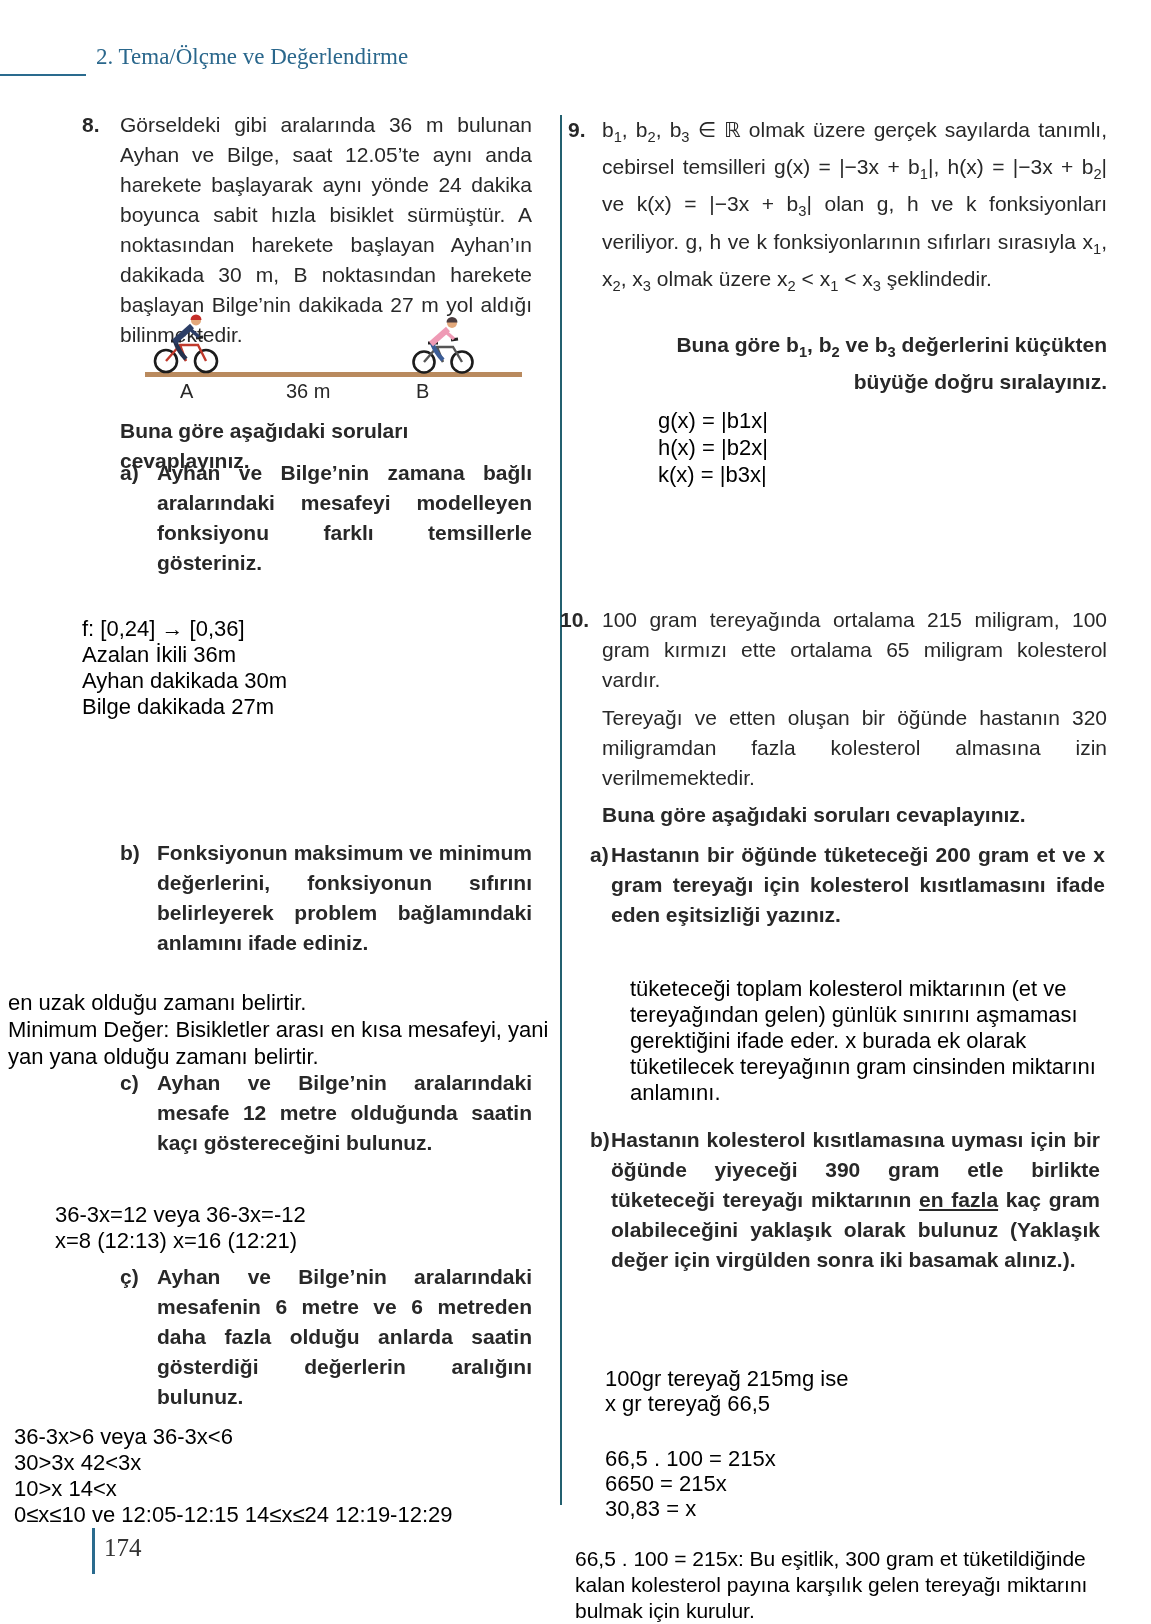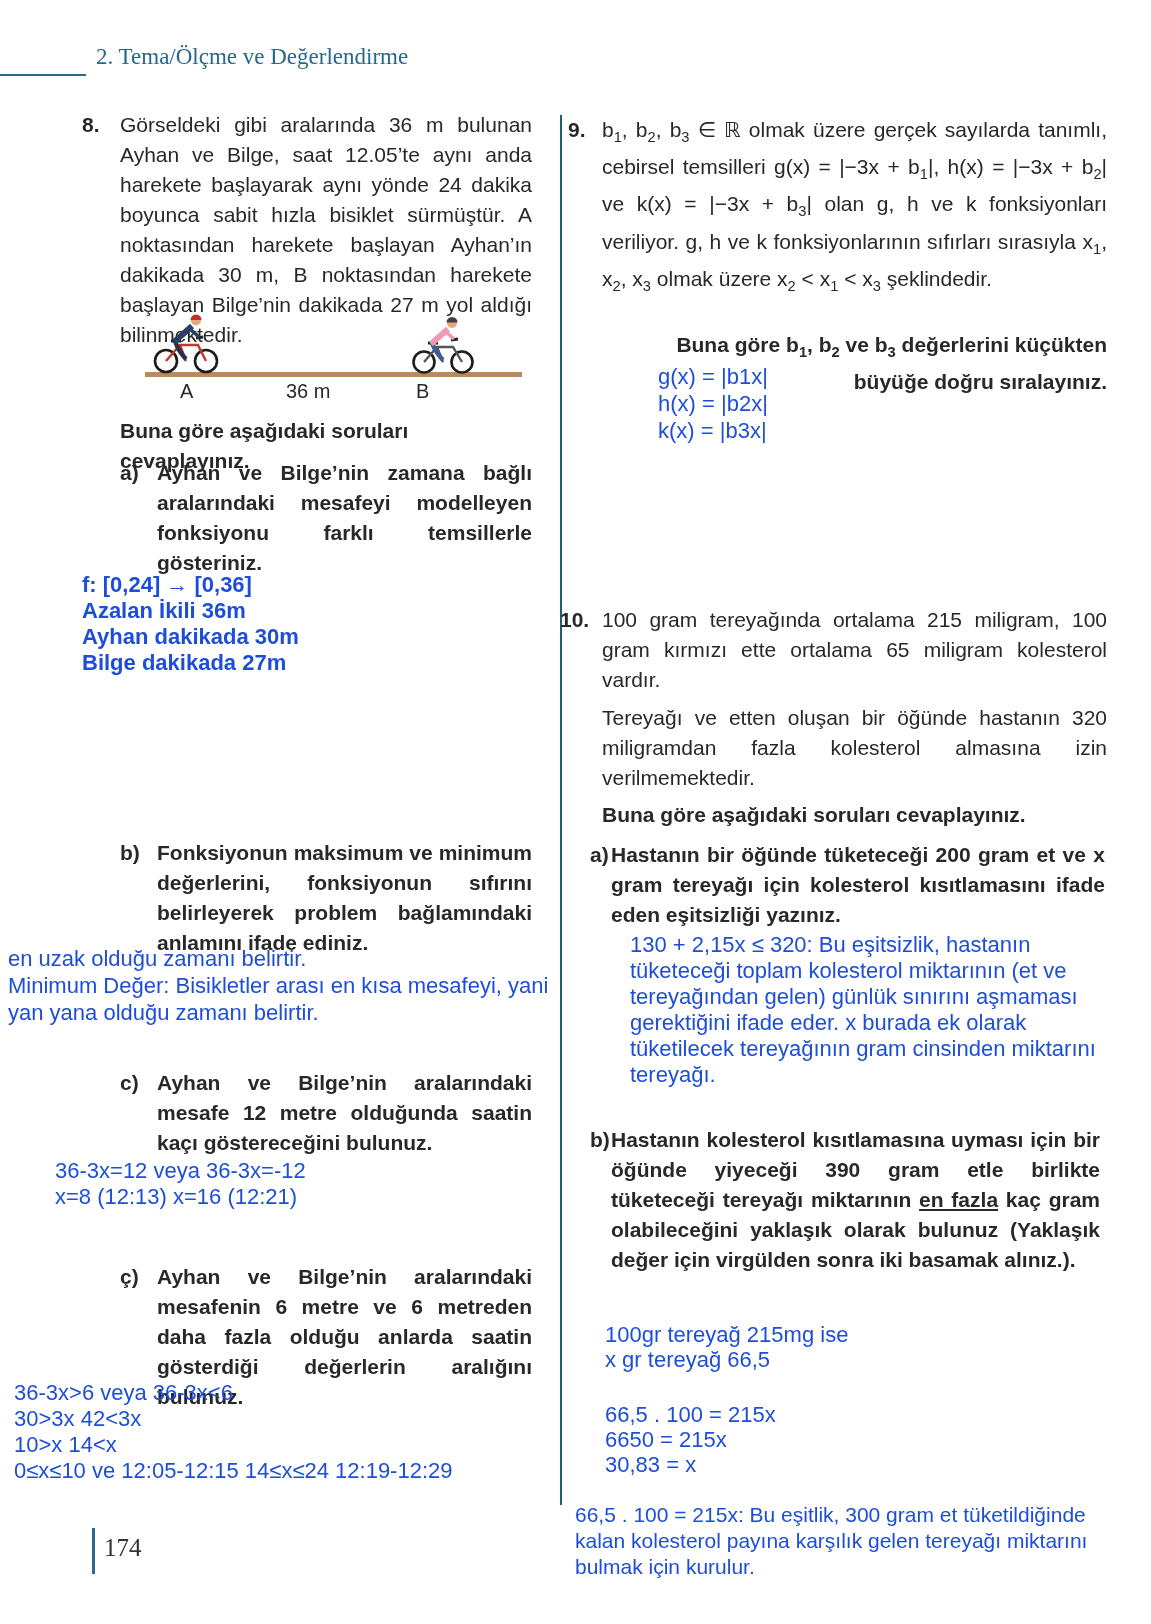--- a/index.html
+++ b/index.html
@@ -6,21 +6,21 @@
   #page{position:relative;width:1151px;height:1624px;background:#ffffff;overflow:hidden;
         font-family:"Liberation Sans","DejaVu Sans",sans-serif;}
   .abs{position:absolute;}
   .print{font-size:21px;line-height:30px;color:#282828;text-align:justify;}
   .bold{font-weight:700;}
   .num{font-size:21px;line-height:30px;font-weight:700;color:#282828;}
   .item{position:absolute;}
   .item .lbl{position:absolute;left:0;top:0;font-size:21px;line-height:30px;font-weight:700;color:#282828;}
   .item .txt{margin-left:37px;}
   .item-r .txt{margin-left:21px;}
-  .red{color:#1d4ed8;font-size:22px;white-space:nowrap;}
+  .red{color:#000000;font-size:22px;white-space:nowrap;margin-top:44px;}
   .lh25 > div{line-height:25px;}
   .lh26 > div{line-height:26px;}
   .lh27 > div{line-height:27px;}
   .hr-rule{position:absolute;left:0;top:74px;width:86px;height:2px;background:#2a6b8e;}
   .hr-title{position:absolute;left:96px;top:44px;font-family:"Liberation Serif","DejaVu Serif",serif;
             font-size:23px;color:#2a678c;}
   .divider{position:absolute;left:560px;top:115px;width:2px;height:1390px;background:#23606f;}
   .figlbl{position:absolute;top:70px;font-size:20px;color:#282828;}
   .pagebar{position:absolute;left:92px;top:1528px;width:3px;height:46px;background:#2a6b8e;}
   .pagenum{position:absolute;left:104px;top:1534px;font-family:"Liberation Serif","DejaVu Serif",serif;
@@ -76,21 +76,21 @@
     <div class="figlbl" style="left:298px;">B</div>
   </div>
 
   <div class="abs print bold" style="left:120px;top:416px;width:412px;text-align:left;">Buna göre aşağıdaki soruları cevaplayınız.</div>
 
   <div class="item" style="left:120px;top:458px;width:412px;">
     <span class="lbl">a)</span>
     <div class="txt print bold">Ayhan ve Bilge’nin zamana bağlı aralarındaki mesafeyi modelleyen fonksiyonu farklı temsillerle gösteriniz.</div>
   </div>
 
-  <div class="abs red lh26" style="left:82px;top:572px;font-weight:bold;">
+  <div class="abs red lh26" style="left:82px;top:572px;">
     <div>f: [0,24] → [0,36]</div>
     <div>Azalan İkili 36m</div>
     <div>Ayhan dakikada 30m</div>
     <div>Bilge dakikada 27m</div>
   </div>
 
   <div class="item" style="left:120px;top:838px;width:412px;">
     <span class="lbl">b)</span>
     <div class="txt print bold">Fonksiyonun maksimum ve minimum değerlerini, fonksiyonun sıfırını belirleyerek problem bağlamındaki anlamını ifade ediniz.</div>
   </div>
@@ -140,26 +140,25 @@
   <div class="abs print" style="left:602px;top:605px;width:505px;">100 gram tereyağında ortalama 215 miligram, 100 gram kırmızı ette ortalama 65 miligram kolesterol vardır.</div>
   <div class="abs print" style="left:602px;top:703px;width:505px;">Tereyağı ve etten oluşan bir öğünde hastanın 320 miligramdan fazla kolesterol almasına izin verilmemektedir.</div>
   <div class="abs print bold" style="left:602px;top:800px;width:505px;text-align:left;">Buna göre aşağıdaki soruları cevaplayınız.</div>
 
   <div class="item item-r" style="left:590px;top:840px;width:515px;">
     <span class="lbl">a)</span>
     <div class="txt print bold">Hastanın bir öğünde tüketeceği 200 gram et ve x gram tereyağı için kolesterol kısıtlamasını ifade eden eşitsizliği yazınız.</div>
   </div>
 
   <div class="abs red lh26" style="left:630px;top:932px;">
-    <div>130 + 2,15x ≤ 320: Bu eşitsizlik, hastanın</div>
     <div>tüketeceği toplam kolesterol miktarının (et ve</div>
     <div>tereyağından gelen) günlük sınırını aşmaması</div>
     <div>gerektiğini ifade eder. x burada ek olarak</div>
     <div>tüketilecek tereyağının gram cinsinden miktarını</div>
-    <div>tereyağı.</div>
+    <div>anlamını.</div>
   </div>
 
   <div class="item item-r" style="left:590px;top:1125px;width:510px;">
     <span class="lbl">b)</span>
     <div class="txt print bold">Hastanın kolesterol kısıtlamasına uyması için bir öğünde yiyeceği 390 gram etle birlikte tüketeceği tereyağı miktarının <u>en fazla</u> kaç gram olabileceğini yaklaşık olarak bulunuz (Yaklaşık değer için virgülden sonra iki basamak alınız.).</div>
   </div>
 
   <div class="abs red lh25" style="left:605px;top:1322px;">
     <div>100gr tereyağ 215mg ise</div>
     <div>x gr tereyağ 66,5</div>

